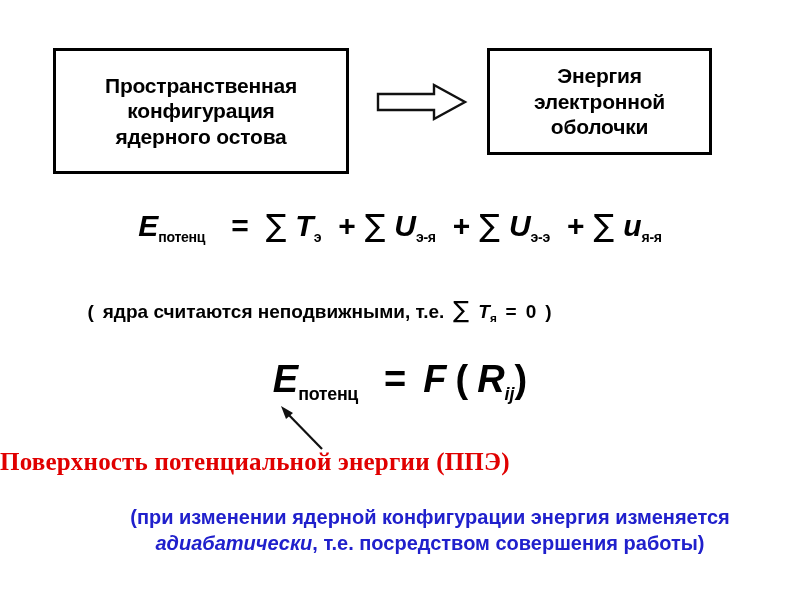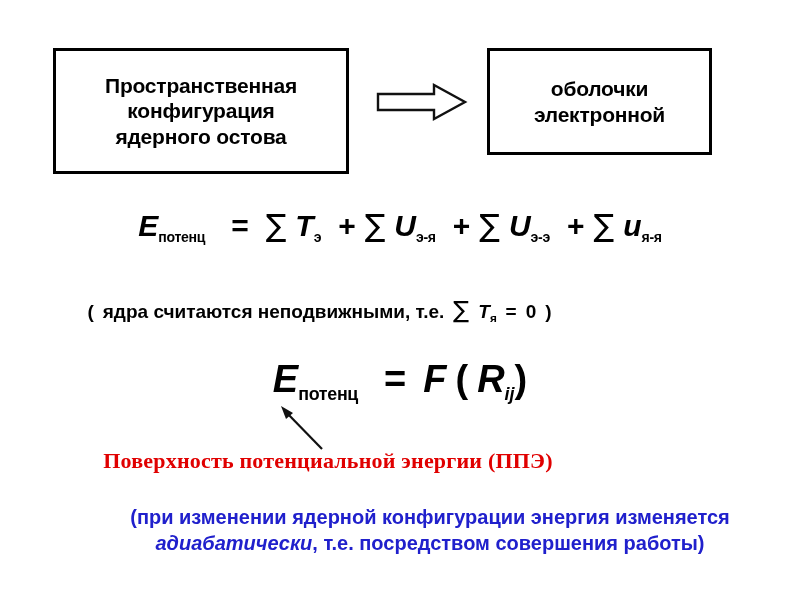--- a/index.html
+++ b/index.html
@@ -119,24 +119,24 @@
     width: 52px;
     height: 48px;
   }
 
   
   #red-caption {
     position: absolute;
     left: 0;
     top: 448px;
     width: 656px;
-    text-align: center;
+    text-align: left;
     font-family: "Liberation Serif", serif;
     font-weight: bold;
-    font-size: 22px;
+    font-size: 25px;
     color: #E00000;
     white-space: nowrap;
     letter-spacing: 0.2px;
   }
 
   
   #blue-caption {
     position: absolute;
     left: 0;
     top: 505px;
@@ -161,22 +161,23 @@
     <span class="line">Пространственная</span>
     <span class="line">конфигурация</span>
     <span class="line">ядерного остова</span>
   </div>
 
   <svg id="block-arrow" viewBox="0 0 92 40">
     <polygon points="2,12 58,12 58,3 89,20 58,37 58,28 2,28" fill="#ffffff" stroke="#111111" stroke-width="2.4" stroke-linejoin="miter"></polygon>
   </svg>
 
   <div class="concept-box" id="box-right">
+    <span class="line">Энергия</span>
+    <span class="line">электронной</span>
     <span class="line">оболочки</span>
-    <span class="line">электронной</span>
   </div>
 
   <div class="formula" id="formula-main">
     <span class="it">E</span><span class="sub">потенц</span><span class="sp3"></span><span>=</span><span class="sp2"></span><span class="sigma">∑</span><span class="sp"></span><span class="it">T</span><span class="sub">э</span><span class="sp2"></span><span>+</span><span class="sp"></span><span class="sigma">∑</span><span class="sp"></span><span class="it">U</span><span class="sub">э-я</span><span class="sp2"></span><span>+</span><span class="sp"></span><span class="sigma">∑</span><span class="sp"></span><span class="it">U</span><span class="sub">э-э</span><span class="sp2"></span><span>+</span><span class="sp"></span><span class="sigma">∑</span><span class="sp"></span><span class="it">u</span><span class="sub">я-я</span>
   </div>
 
   <div id="note-line">
     <span>(</span><span class="sp"></span><span>ядра считаются неподвижными, т.е.</span><span class="sp"></span><span class="sigma">∑</span><span class="sp"></span><span class="it">T</span><span class="sub">я</span><span class="sp"></span><span>=</span><span class="sp"></span><span>0</span><span class="sp"></span><span>)</span>
   </div>
 

